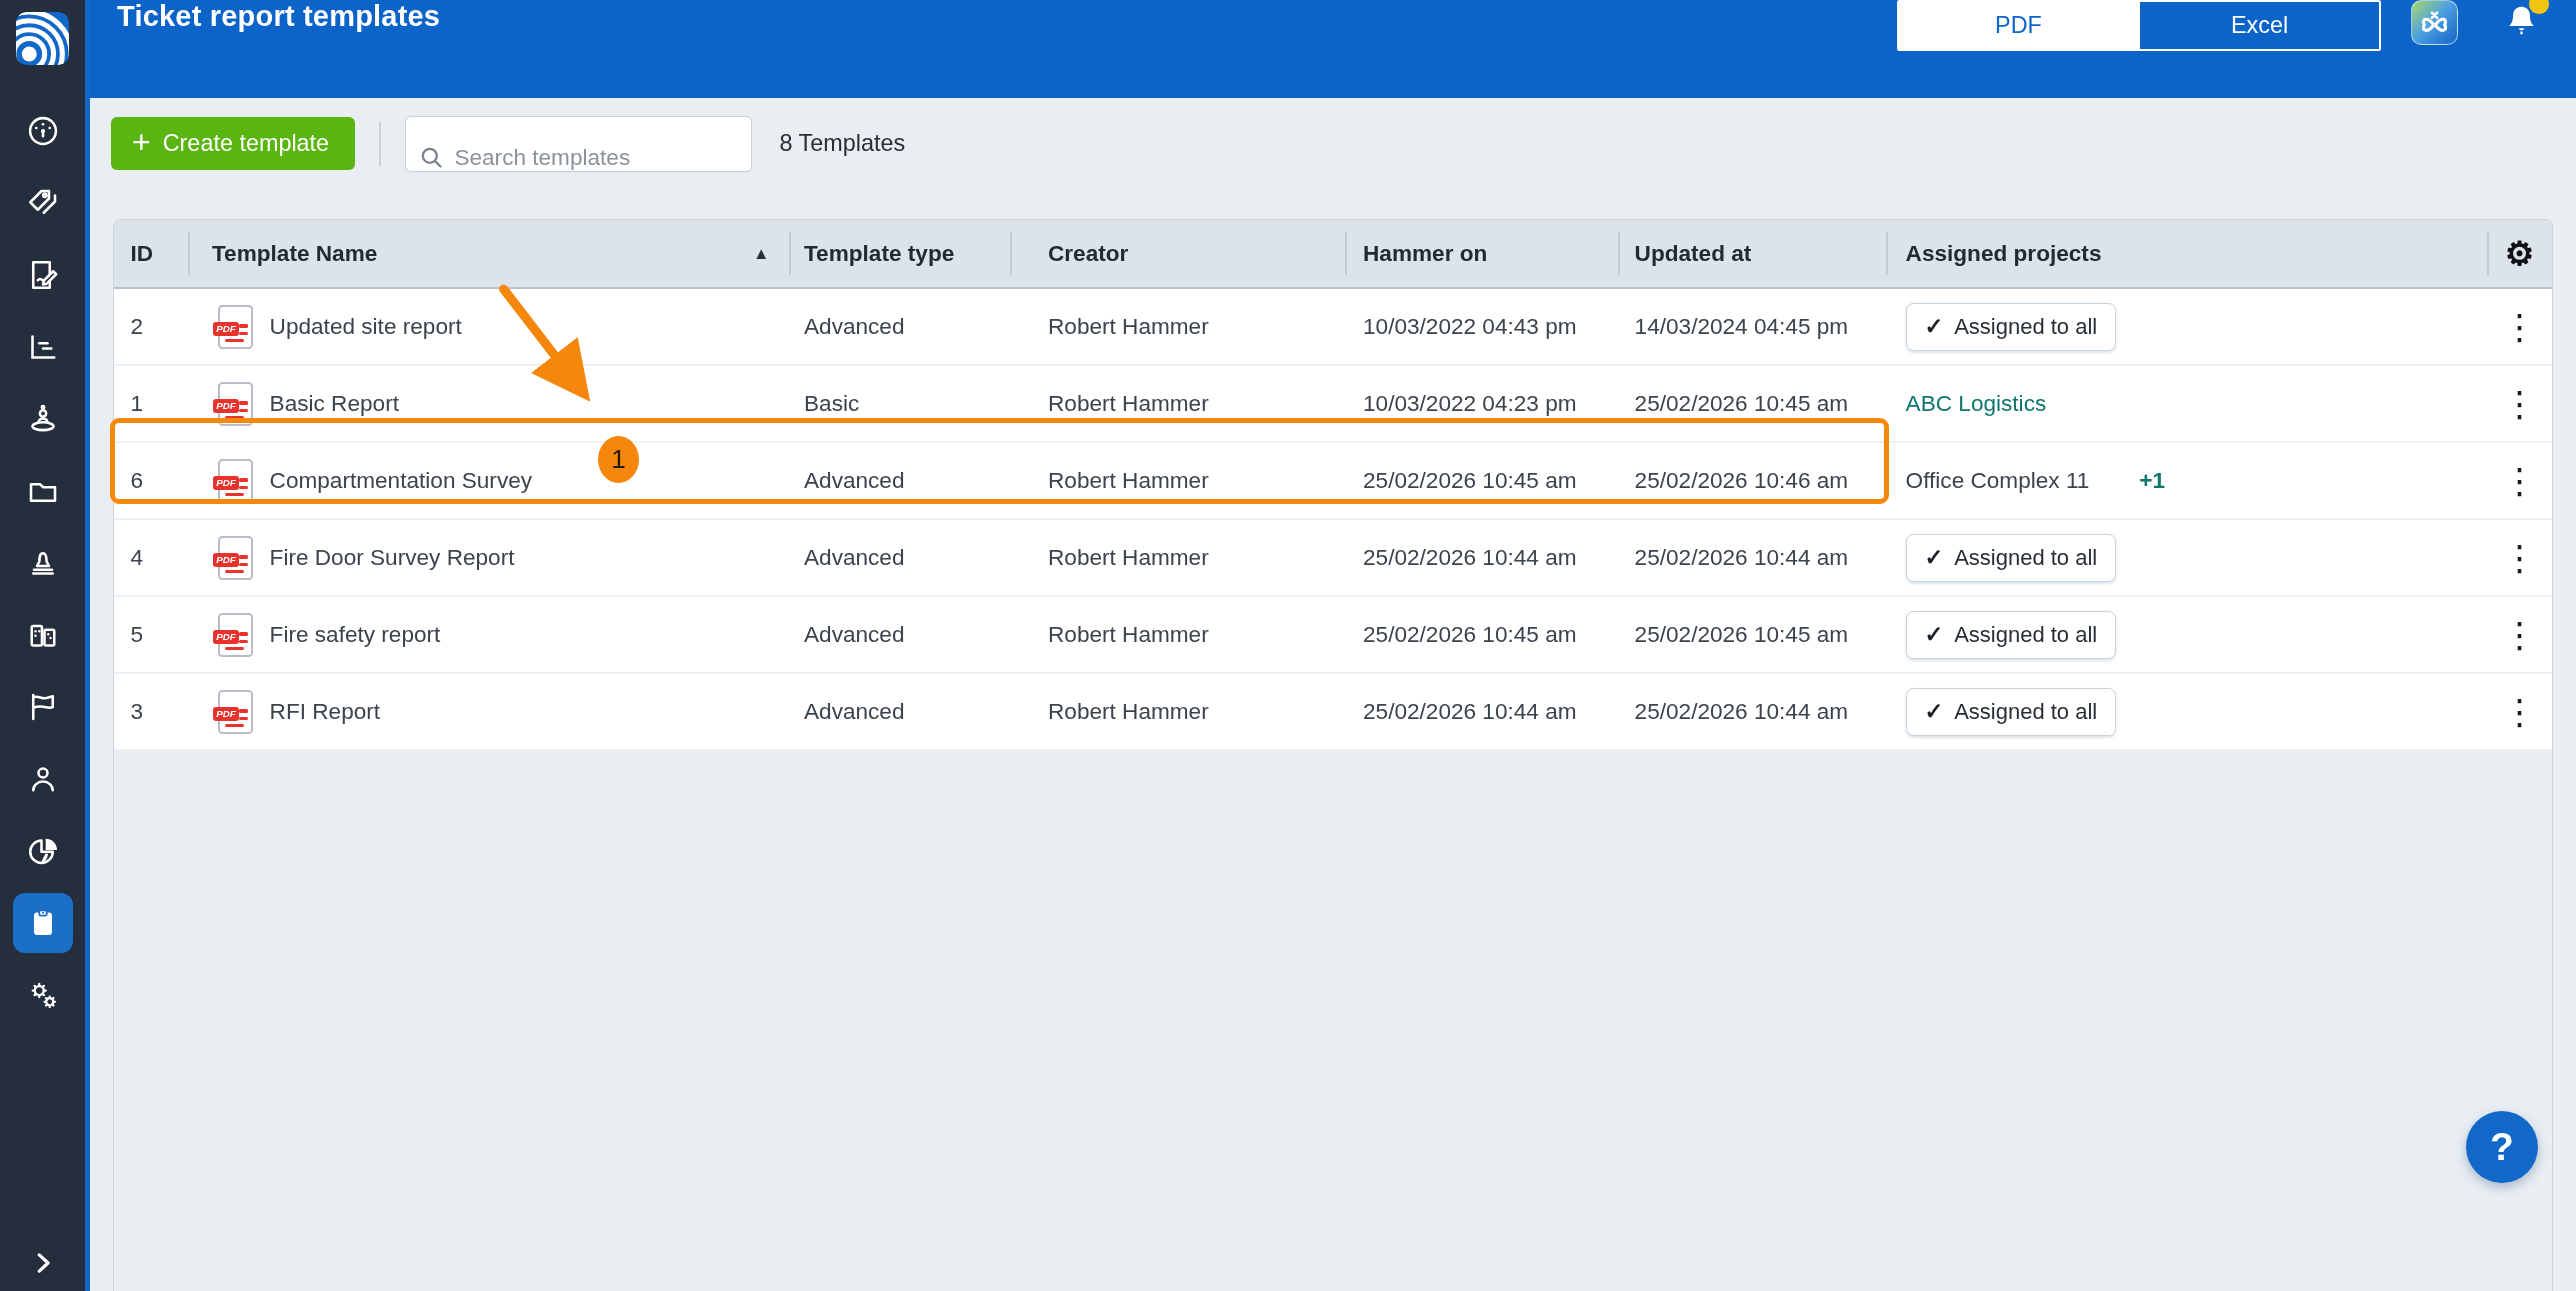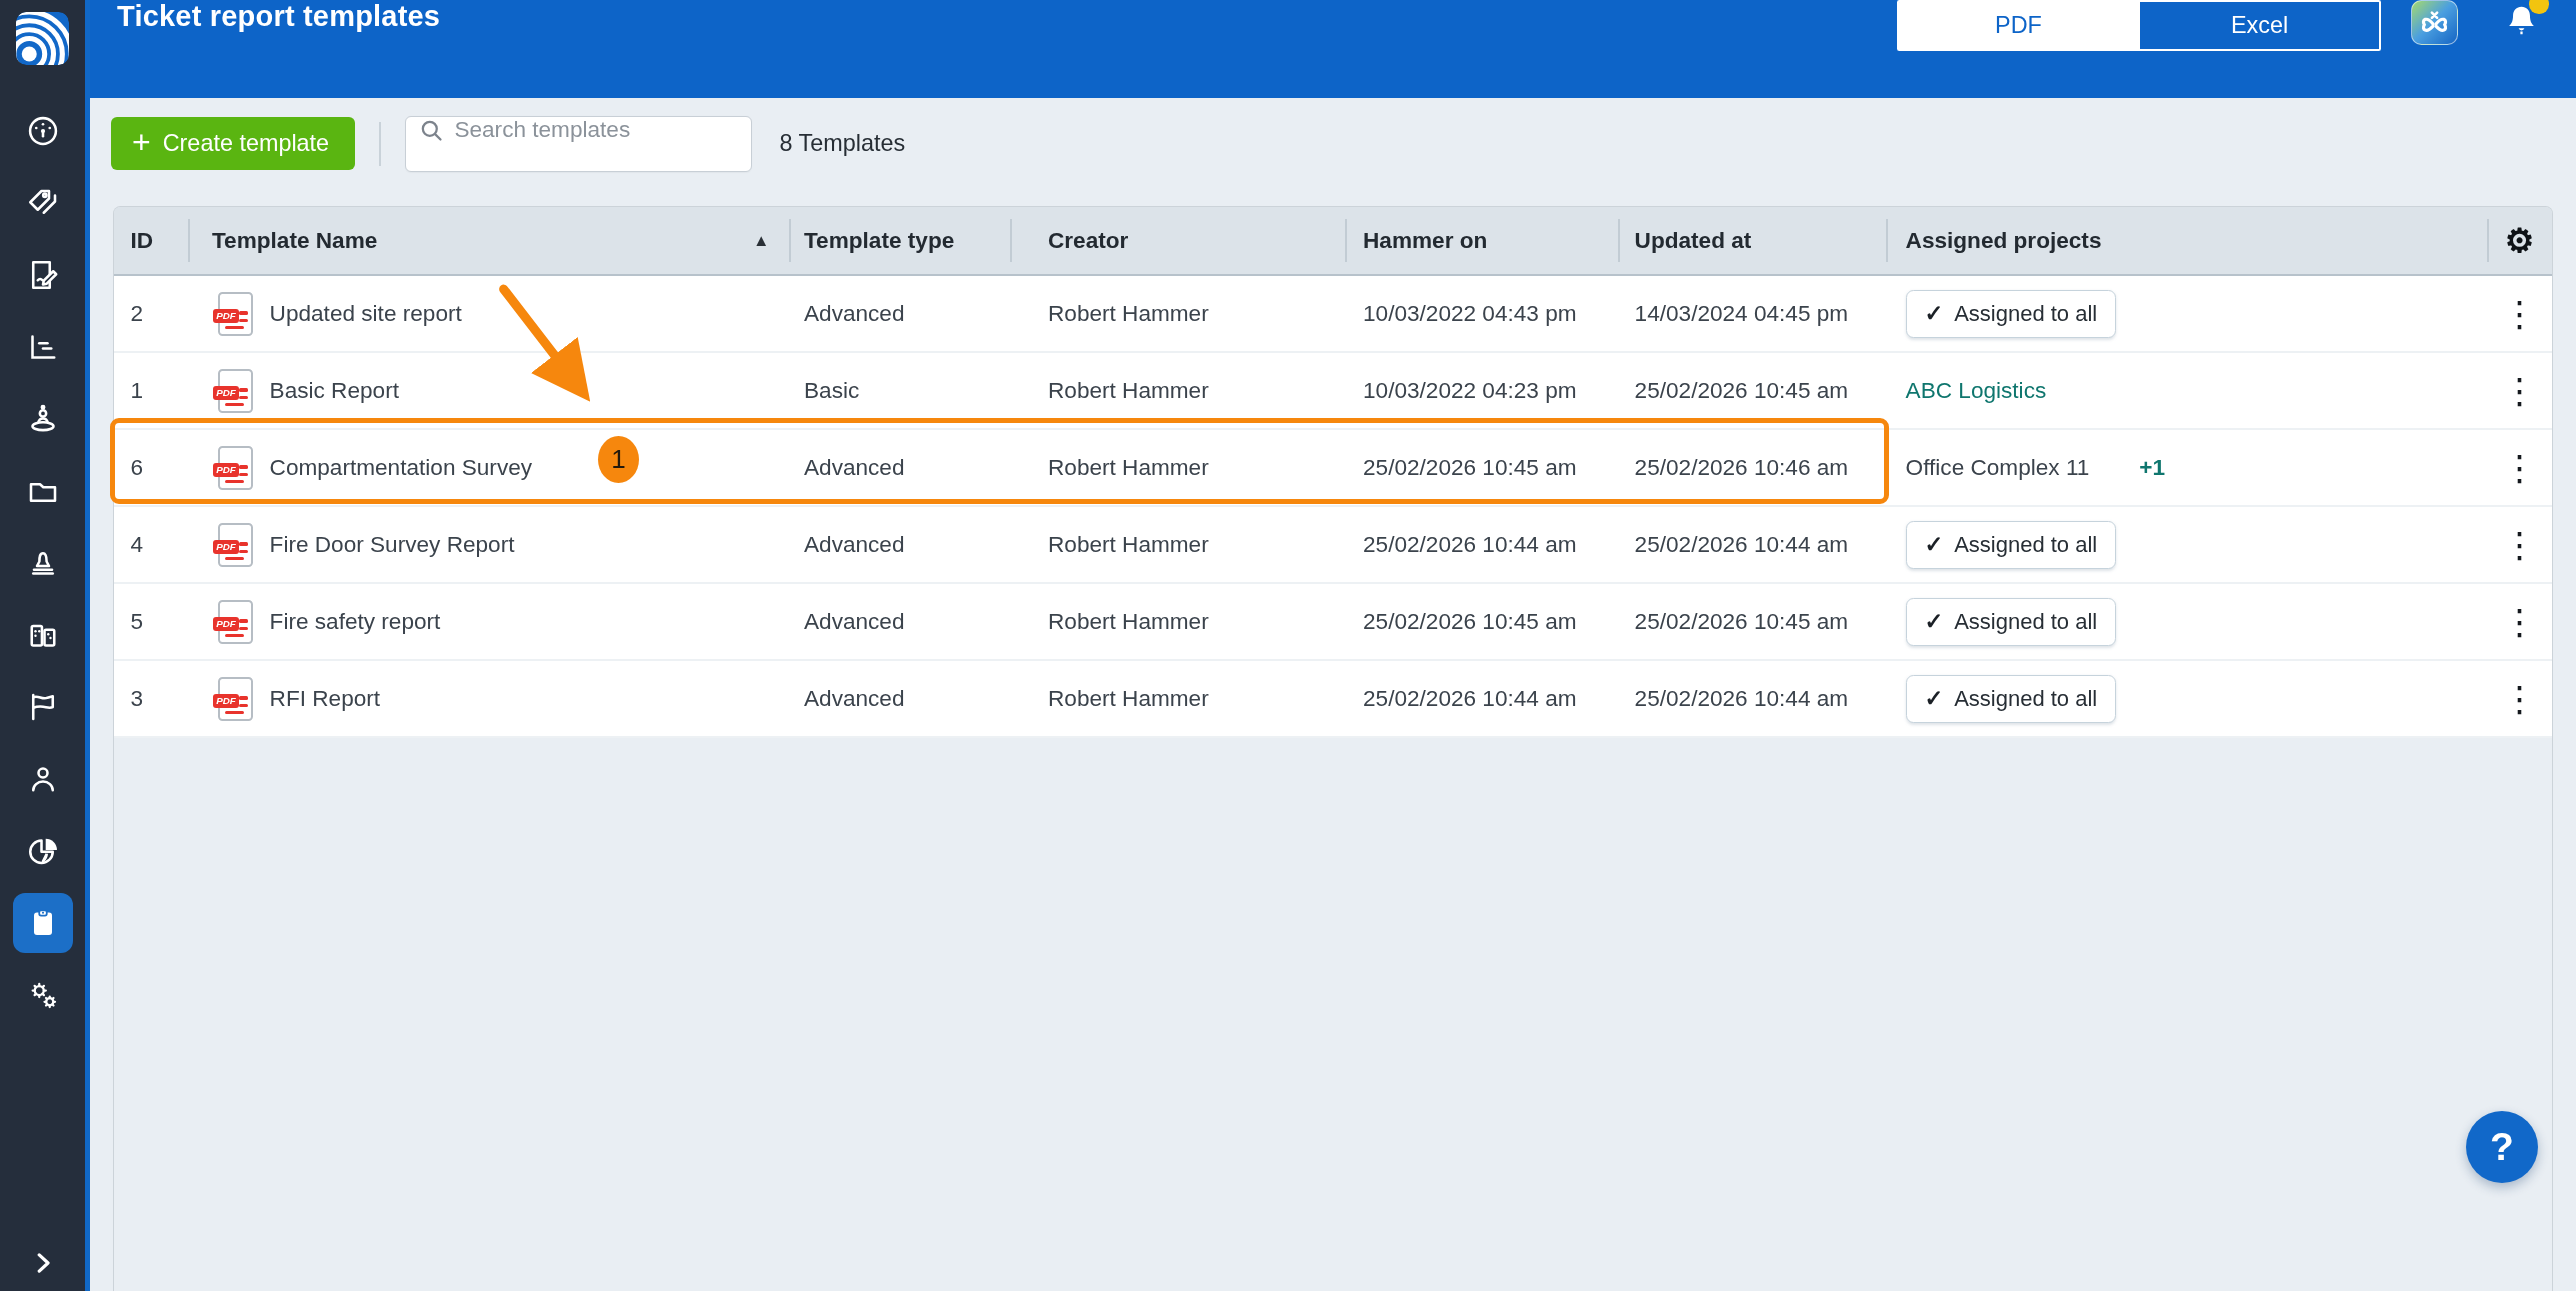--- a/index.html
+++ b/index.html
@@ -35,29 +35,29 @@
   .bell { position:relative; margin-left:44px; margin-right:35px; width:39px; height:42px; cursor:pointer; }
   .bell svg { width:39px; height:42px; }
   .bell .dot { position:absolute; right:-7.5px; top:-6px; width:19.6px; height:19.6px; border-radius:50%; background:#f2c40f; }
 
   
   .toolbar { position:absolute; left:111px; top:112px; height:63px; display:flex; align-items:center; z-index:2; }
   .create { display:flex; align-items:center; gap:12px; height:53px; padding:0 26px 0 21px; border:none;
             background:#5ab511; color:#ffffff; font-size:23.4px; font-family:inherit; border-radius:6px; cursor:pointer; }
   .create .plus { font-size:32px; font-weight:400; line-height:1; margin-top:-3px; }
   .vdiv { width:2.3px; height:44px; background:#c9d2d9; margin:0 24px; }
-  .search { display:flex; align-items:flex-start; width:347px; height:56px; background:#ffffff; border:1.5px solid #c8cfd6;
+  .search { display:flex; align-items:flex-end; width:347px; height:56px; background:#ffffff; border:1.5px solid #c8cfd6;
             border-radius:6px; padding:0 12px; box-shadow:0 0.8px 1.5px rgba(0,0,0,.04); }
   .search svg { width:27px; height:27px; flex:0 0 auto; }
   .search input { border:none; outline:none; width:100%; margin-left:9px; font-size:22.6px; color:#4a5158; font-family:inherit; background:transparent; }
   .search input::placeholder { color:#8b929a; }
   .count { margin-left:27px; font-size:23.4px; color:#272e35; }
 
   
-  .tablewrap { position:absolute; left:113px; top:206px; width:2440px; bottom:0;
+  .tablewrap { position:absolute; left:113px; top:219px; width:2440px; bottom:0;
                border-left:1.5px solid #ccd3d9; border-right:1.5px solid #ccd3d9; border-top:1.5px solid #ccd3d9;
                border-radius:7.5px 7.5px 0 0; z-index:1; }
   .thead { display:flex; height:69px; background:#dce3e9; border-bottom:2.3px solid #b7c2cb; border-radius:6px 6px 0 0;
            align-items:center; font-weight:bold; font-size:22.6px; color:#232a31; }
   .hc { display:flex; align-items:center; height:100%; position:relative; cursor:pointer; }
   .hc + .hc::before { content:""; position:absolute; left:0; top:12px; bottom:12px; width:1.5px; background:#c2ccd4; }
   .trow { display:flex; height:77px; background:#ffffff; border-bottom:2.3px solid #edf1f4; align-items:center;
           font-size:22.6px; color:#3b434c; }
   .c { display:flex; align-items:center; height:100%; }
   .w-id       { width:74px;  padding-left:16.6px; }

